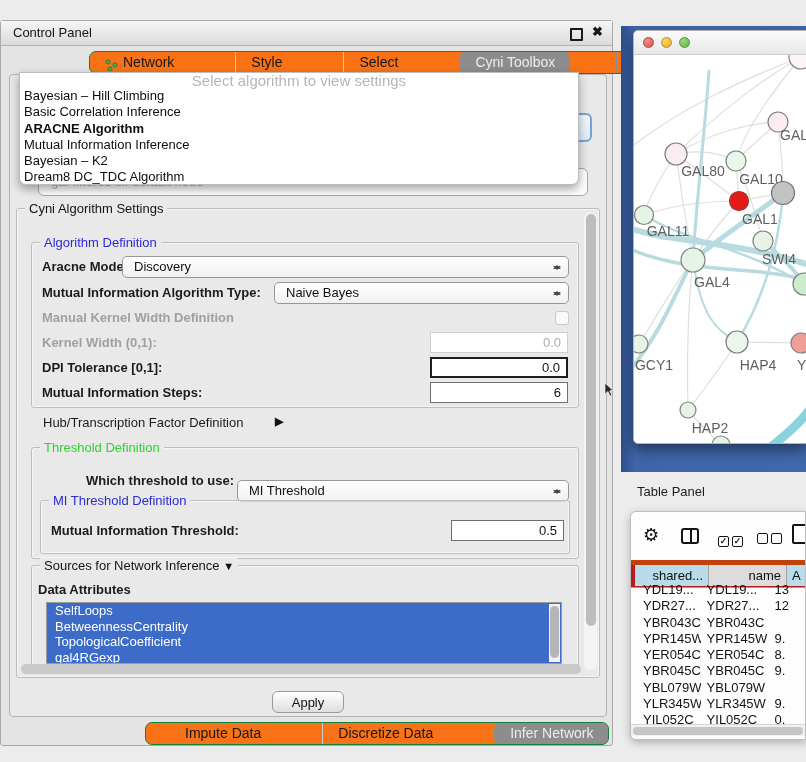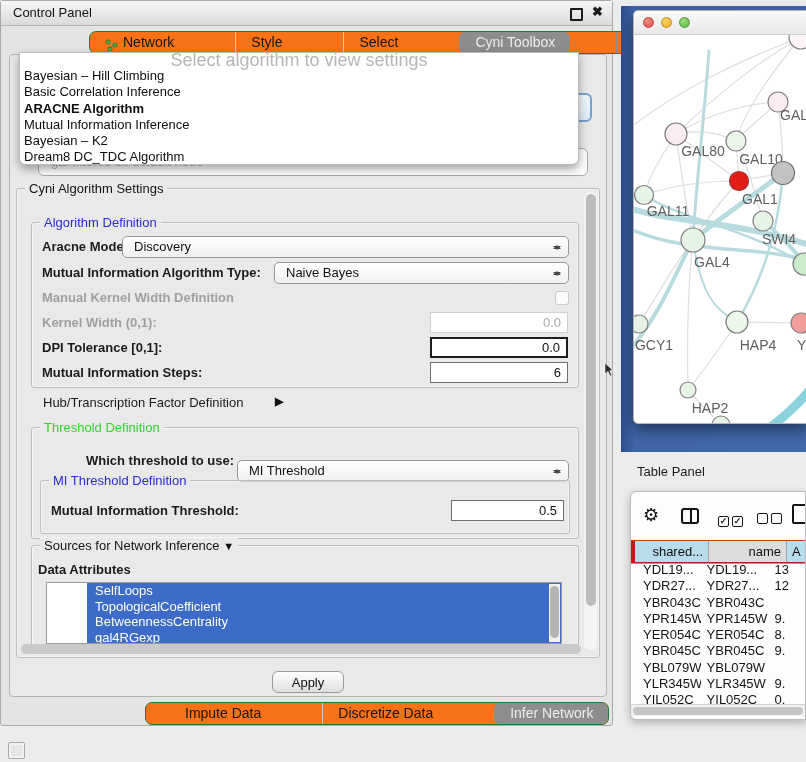--- a/index.html
+++ b/index.html
@@ -1,17 +1,17 @@
 <!DOCTYPE html>
 <html><head>
 <meta charset="utf-8">
 <style>
   html,body{margin:0;padding:0;width:806px;height:762px;overflow:hidden;
     background:#ececec;font-family:"Liberation Sans",sans-serif;}
-  .page{position:relative;width:806px;height:734px;}
+  .page{position:relative;width:806px;height:734px;margin-top:20px;}
 
   
   .win{position:absolute;left:0;top:6;width:613px;height:726px;background:#e4e4e4;
     border:1px solid #a9a9a9;border-radius:3px;box-sizing:border-box;}
   .titlebar{position:absolute;left:0;top:0;right:0;height:24px;
     background:linear-gradient(#f6f6f6,#dadada);border-bottom:1px solid #b3b3b3;}
   .wtitle{position:absolute;left:12px;top:4px;font-size:13px;color:#141414;}
   .float-ic{position:absolute;right:29px;top:7px;width:9px;height:9px;border:2px solid #1a1a1a;border-radius:1px;}
   .close-ic{position:absolute;right:9px;top:3px;font-size:13px;font-weight:bold;color:#1a1a1a;cursor:default;}
 
@@ -33,21 +33,21 @@
   .bg-combo{position:absolute;left:36px;top:146px;width:550px;height:28px;background:#fdfdfd;
     border:1px solid #a9a9a9;border-radius:6px;box-sizing:border-box;font-size:13px;color:#aeaeae;
     line-height:26px;padding-left:12px;}
   .bg-combo-btn{position:absolute;left:566px;top:91px;width:24px;height:29px;background:linear-gradient(#f4f8fd,#dfeaf6);
     border:2px solid #76a3d6;border-radius:6px;box-sizing:border-box;}
 
   
   .popup{position:absolute;left:18px;top:51px;width:560px;height:113px;background:#ffffff;
     border:1px solid #bcbcbc;border-radius:0 0 7px 7px;box-shadow:0 4px 10px rgba(0,0,0,.35);
     z-index:30;box-sizing:border-box;overflow:hidden;}
-  .prompt{height:15px;line-height:15px;text-align:center;font-size:18px;color:#b6b6b6;}
+  .prompt{height:15px;line-height:15px;text-align:center;font-size:15px;color:#b6b6b6;}
   .ditem{height:16.3px;line-height:16.3px;font-size:13px;color:#0d0d0d;padding-left:4px;white-space:nowrap;}
   .ditem.bold{font-weight:bold;}
 
   
   .grp{position:absolute;border:1px solid #bdbdbd;border-radius:3px;box-sizing:border-box;
     box-shadow:inset 0 0 0 1px rgba(255,255,255,.55);}
   .legend{position:absolute;top:-8px;left:8px;background:#e9e9e9;padding:0 4px;font-size:13px;
     color:#141414;white-space:nowrap;line-height:15px;}
   .legend.t-blue{color:#2a2ad6;}
   .legend.t-green{color:#2fd42f;}
@@ -61,21 +61,21 @@
   .spin{position:absolute;right:7px;top:50%;width:8px;height:13px;margin-top:-6.5px;}
   .spin::before{content:"";position:absolute;top:0;left:0;border:4px solid transparent;border-bottom:4px solid #4a4a4a;}
   .spin::after{content:"";position:absolute;bottom:0;left:0;border:4px solid transparent;border-top:4px solid #4a4a4a;}
 
   .field{position:absolute;height:21px;background:#fff;border:1px solid #6f6f6f;box-sizing:border-box;
     font-size:13px;color:#111;line-height:19px;text-align:right;padding:0 6px;}
   .field.dis{border-color:#cfcfcf;color:#ababab;}
   .field.strong{border:2px solid #1d1d1d;line-height:17px;}
   .cb{position:absolute;width:14px;height:14px;background:#fafafa;border:1px solid #c9c9c9;border-radius:3px;box-sizing:border-box;}
 
-  .attr-list{position:absolute;background:#fff;border:1px solid #9b9b9b;box-sizing:border-box;overflow:hidden;padding-left:40px;}
+  .attr-list{position:absolute;background:#fff;border:1px solid #9b9b9b;box-sizing:border-box;overflow:hidden;}
   .li{height:15.5px;line-height:15.5px;background:#3d6cc8;color:#fff;font-size:13px;padding-left:8px;}
   .list-vscroll{position:absolute;right:1px;top:1px;bottom:1px;width:11px;background:#f2f2f2;}
   .list-vscroll .vthumb{position:absolute;left:1px;top:2px;width:9px;height:52px;background:#b5b5b5;border-radius:5px;}
 
   .vscroll{position:absolute;right:2px;top:3px;width:13px;height:458px;background:#f4f4f4;border-radius:6px;}
   .vthumb2{position:absolute;left:1.5px;top:2px;width:10px;height:412px;background:#bdbdbd;border-radius:5px;}
   .hscroll{position:absolute;left:4px;right:18px;bottom:2px;height:11px;}
   .hthumb{position:absolute;left:0;right:0;top:0;height:10px;background:#c9c9c9;border-radius:5px;}
 
   .apply-btn{position:absolute;left:262px;top:616px;width:72px;height:22px;
@@ -108,21 +108,21 @@
     box-shadow:0 3px 8px rgba(0,0,0,.25);overflow:hidden;}
   .ticon{position:absolute;top:16px;}
   .gear{left:12px;font-size:18px;color:#141414;line-height:20px;top:13px;}
   .colsplit{left:50px;width:18px;height:16px;border:2px solid #141414;border-radius:3px;box-sizing:border-box;}
   .colsplit::before{content:"";position:absolute;left:50%;top:0;bottom:0;width:2px;background:#141414;}
   .cbx{display:inline-block;width:11px;height:11px;border:1.6px solid #141414;border-radius:2px;
     box-sizing:border-box;font-size:9px;font-weight:bold;line-height:8px;text-align:center;color:#141414;margin-right:3px;}
   .pair1{left:87px;top:18px;}
   .pair2{left:126px;top:18px;}
   .fileic{left:161px;top:12px;width:15px;height:20px;border:2px solid #141414;border-radius:2px;box-sizing:border-box;background:#fff;}
-  .thead{position:absolute;left:0;top:48px;right:0;height:22px;background:#b91c1c;border-top:1px solid #c2410c;border-bottom:1px solid #9e9e9e;}
+  .thead{position:absolute;left:0;top:48px;right:0;height:22px;background:#b91c1c;border-top:5px solid #c2410c;border-bottom:1px solid #9e9e9e;}
   .hcell{position:absolute;top:0;height:21px;line-height:21px;font-size:13px;color:#111;
     text-align:right;padding-right:5px;box-sizing:border-box;border-right:1px solid #a3a3a3;}
   .hcell.blue{background:#b9dcea;}
   .hcell.gray{background:#dcdcdc;}
   .hcell.left{text-align:left;padding-left:5px;}
   .tbody{position:absolute;left:0;top:70px;right:0;height:142px;overflow:hidden;}
   .trow{display:flex;height:16.3px;line-height:16.3px;font-size:13px;color:#141414;white-space:nowrap;}
   .tc{overflow:hidden;box-sizing:border-box;}
   .tc1{width:78px;padding-left:12px;}
   .tc2{width:78px;padding-left:6px;}
@@ -225,22 +225,22 @@
         </div>
 
         <div class="grp" style="left:14px;top:356px;width:548px;height:102px;">
           <span class="legend">
             <span>Sources for Network Inference</span>
             <span class="arrow-glyph">▼</span>
           </span>
           <span class="lbl" style="left:6px;top:16px;">Data Attributes</span>
           <div class="attr-list" style="left:14px;top:36px;width:516px;height:62px;">
             <div class="li">SelfLoops</div>
+              <div class="li">BetweennessCentrality</div>
               <div class="li">TopologicalCoefficient</div>
-              <div class="li">BetweennessCentrality</div>
               <div class="li">gal4RGexp</div>
               <div class="list-vscroll">
                 <span class="vthumb"></span>
               </div>
           </div>
         </div>
 
         <div class="vscroll">
             <span class="vthumb2"></span>
           </div>

